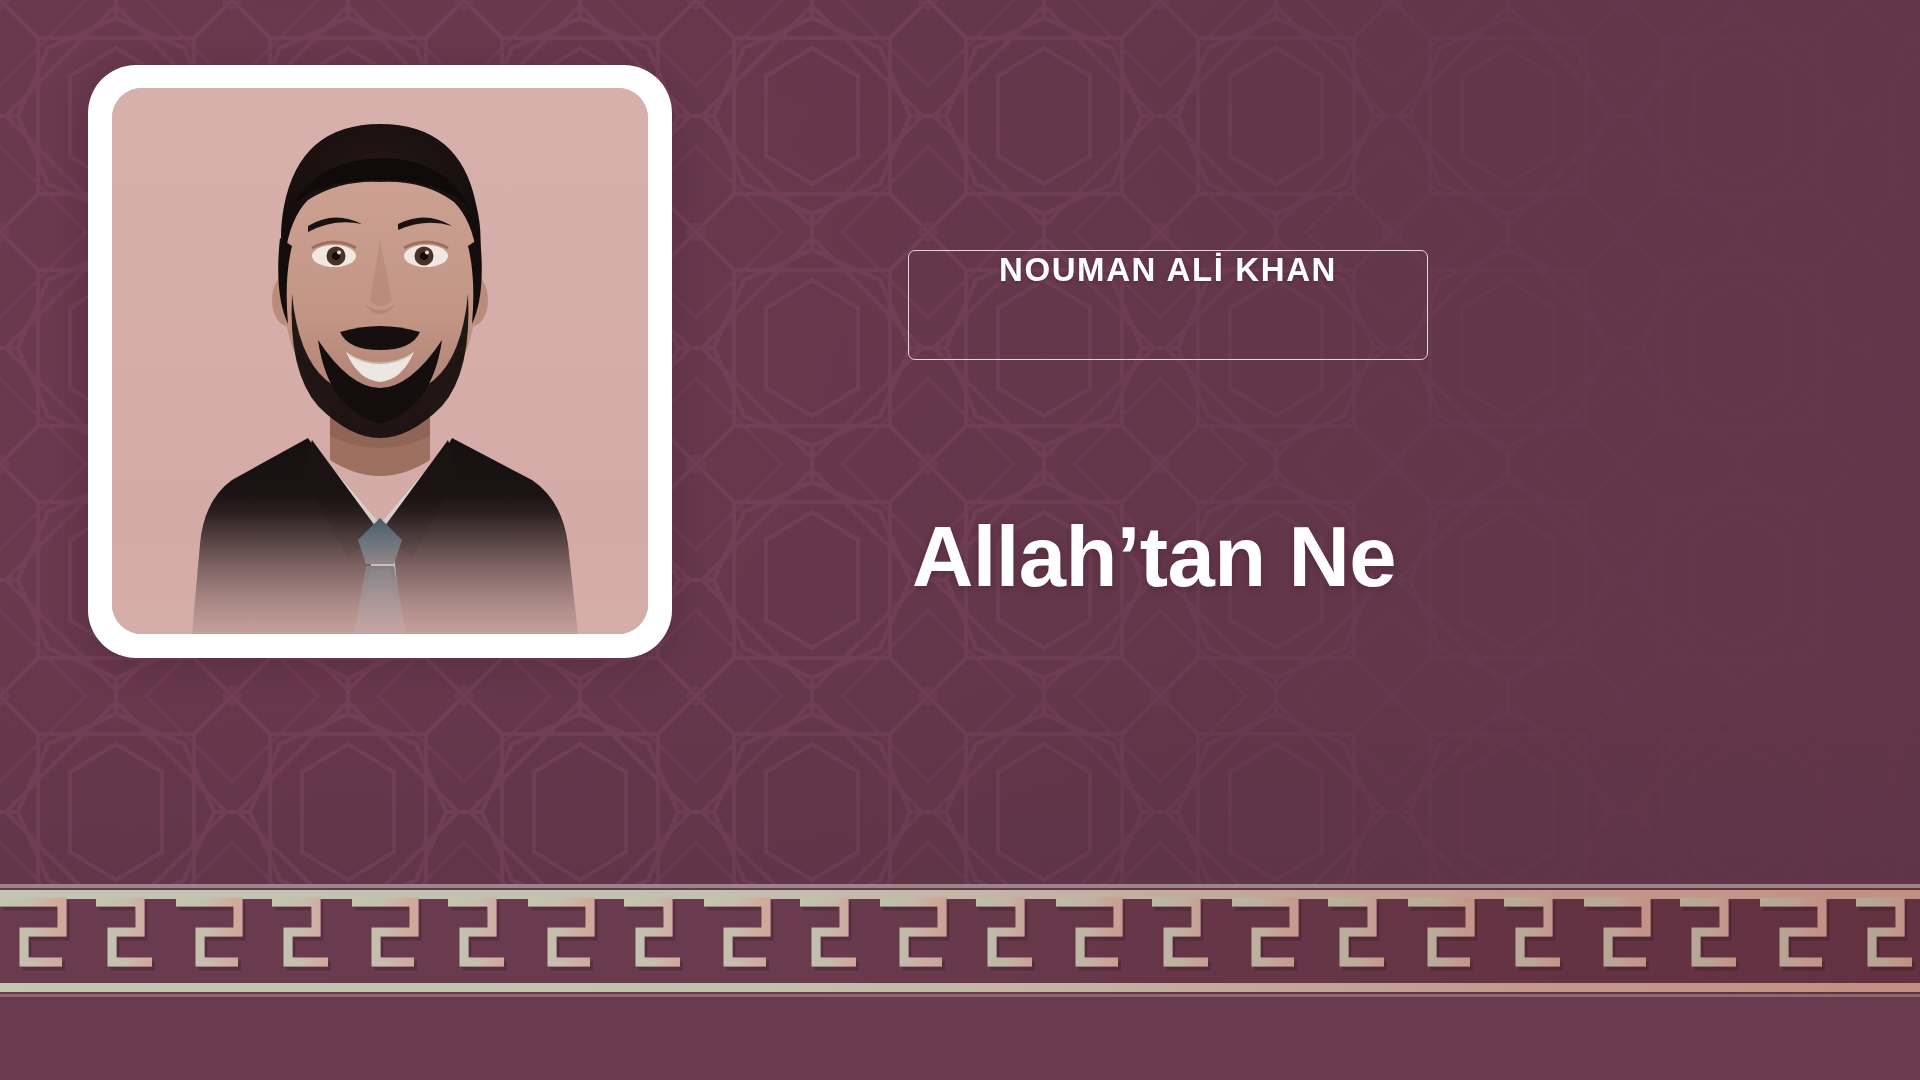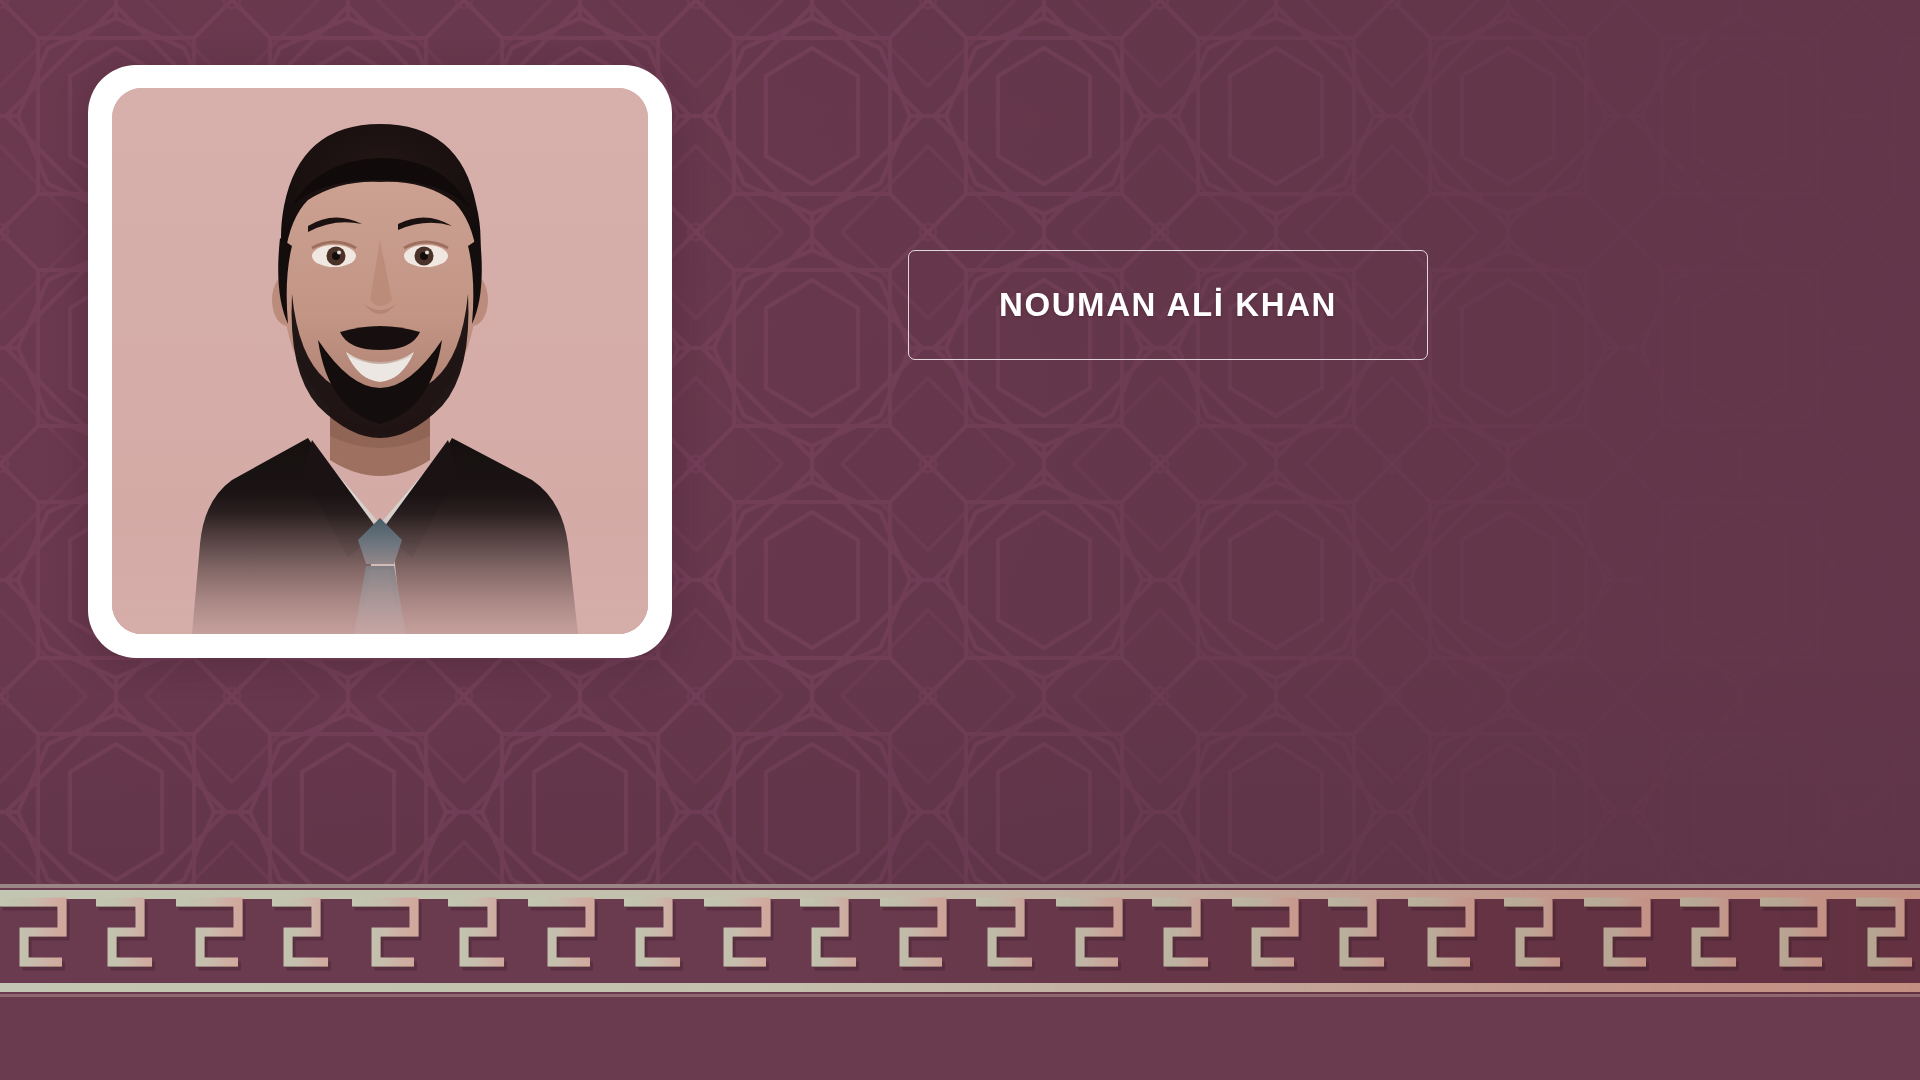--- a/index.html
+++ b/index.html
@@ -99,21 +99,21 @@
   
   #name-badge {
     position: absolute;
     left: 908px;
     top: 250px;
     width: 520px;
     height: 110px;
     border: 1.6px solid rgba(255,255,255,0.80);
     border-radius: 7px;
     display: flex;
-    align-items: center;
+    align-items: flex-start;
     justify-content: center;
     box-sizing: border-box;
   }
   #name-badge-text {
     color: #ffffff;
     font-size: 33px;
     font-weight: 600;
     letter-spacing: 1.6px;
     white-space: nowrap;
     text-shadow: 0 1px 3px rgba(45,18,32,0.35);
@@ -318,20 +318,21 @@
 
       <div id="photo-fade"></div>
     </div>
   </div>
 
   <div id="name-badge">
     <span id="name-badge-text">NOUMAN ALİ KHAN</span>
   </div>
 
   <h1 id="title">
+    <span class="tline">Allah’tan Ne</span>
   </h1>
 
   <div id="band-wrap">
     <div id="band-under"></div>
 
     <div id="band-line-top"></div>
 
     <div id="band-strip">
       <svg viewBox="0 0 1920 106" preserveAspectRatio="none" xmlns="http://www.w3.org/2000/svg" aria-hidden="true">
         <defs>

